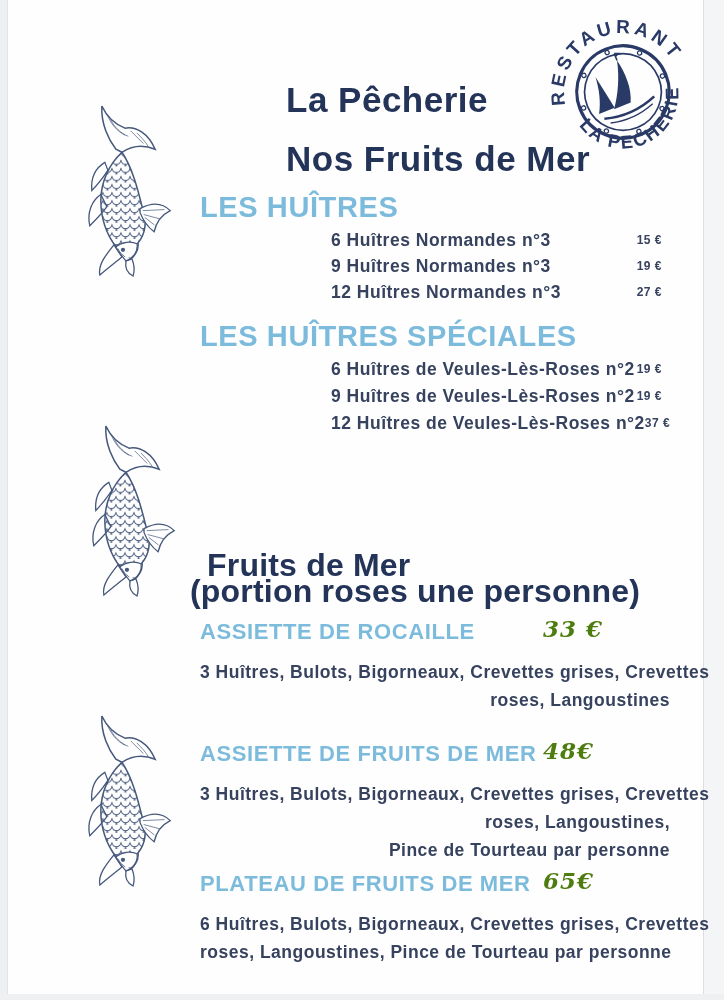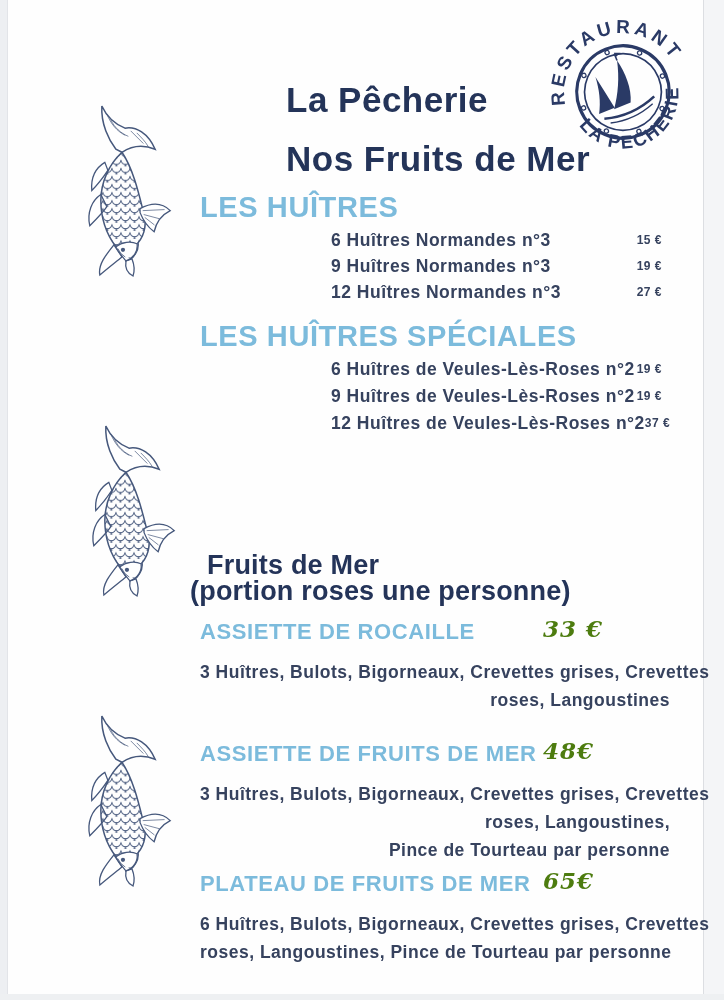--- a/index.html
+++ b/index.html
@@ -27,21 +27,21 @@
   .sec.s1{top:195px;}
   .sec.s2{top:324px;}
   .sec-head{font-size:29px;font-weight:bold;color:#7cbbdc;letter-spacing:0.6px;line-height:24px;white-space:nowrap;}
   .rows{margin-top:8px;}
   .row{display:flex;height:26px;line-height:26px;align-items:center;}
   .s2 .row{height:27px;line-height:27px;}
   .row .lbl{margin-left:131px;font-size:17.5px;font-weight:600;color:#36425e;letter-spacing:0.5px;white-space:nowrap;}
   .row .prc{margin-left:auto;font-size:12px;font-weight:600;color:#36425e;letter-spacing:0.5px;white-space:nowrap;}
 
   .subtitle{position:absolute;left:190px;top:552px;color:#243459;font-weight:bold;
-            font-size:27px;line-height:26px;letter-spacing:0.2px;}
+            font-size:32px;line-height:26px;letter-spacing:0.2px;}
   .subtitle .ln1{padding-left:17px;}
 
   .dish{position:absolute;left:200px;width:470px;}
   .dish.d1{top:619px;}
   .dish.d2{top:741px;}
   .dish.d3{top:871px;}
   .dish-headrow{position:relative;height:26px;}
   .dish-head{font-size:22px;font-weight:bold;color:#7cbbdc;letter-spacing:0.6px;line-height:26px;white-space:nowrap;}
   .dish-price{position:absolute;left:343px;top:-3px;font-family:"DejaVu Serif", serif;font-style:italic;
               font-size:23px;font-weight:bold;color:#4d7c0f;letter-spacing:1px;line-height:26px;white-space:nowrap;}

